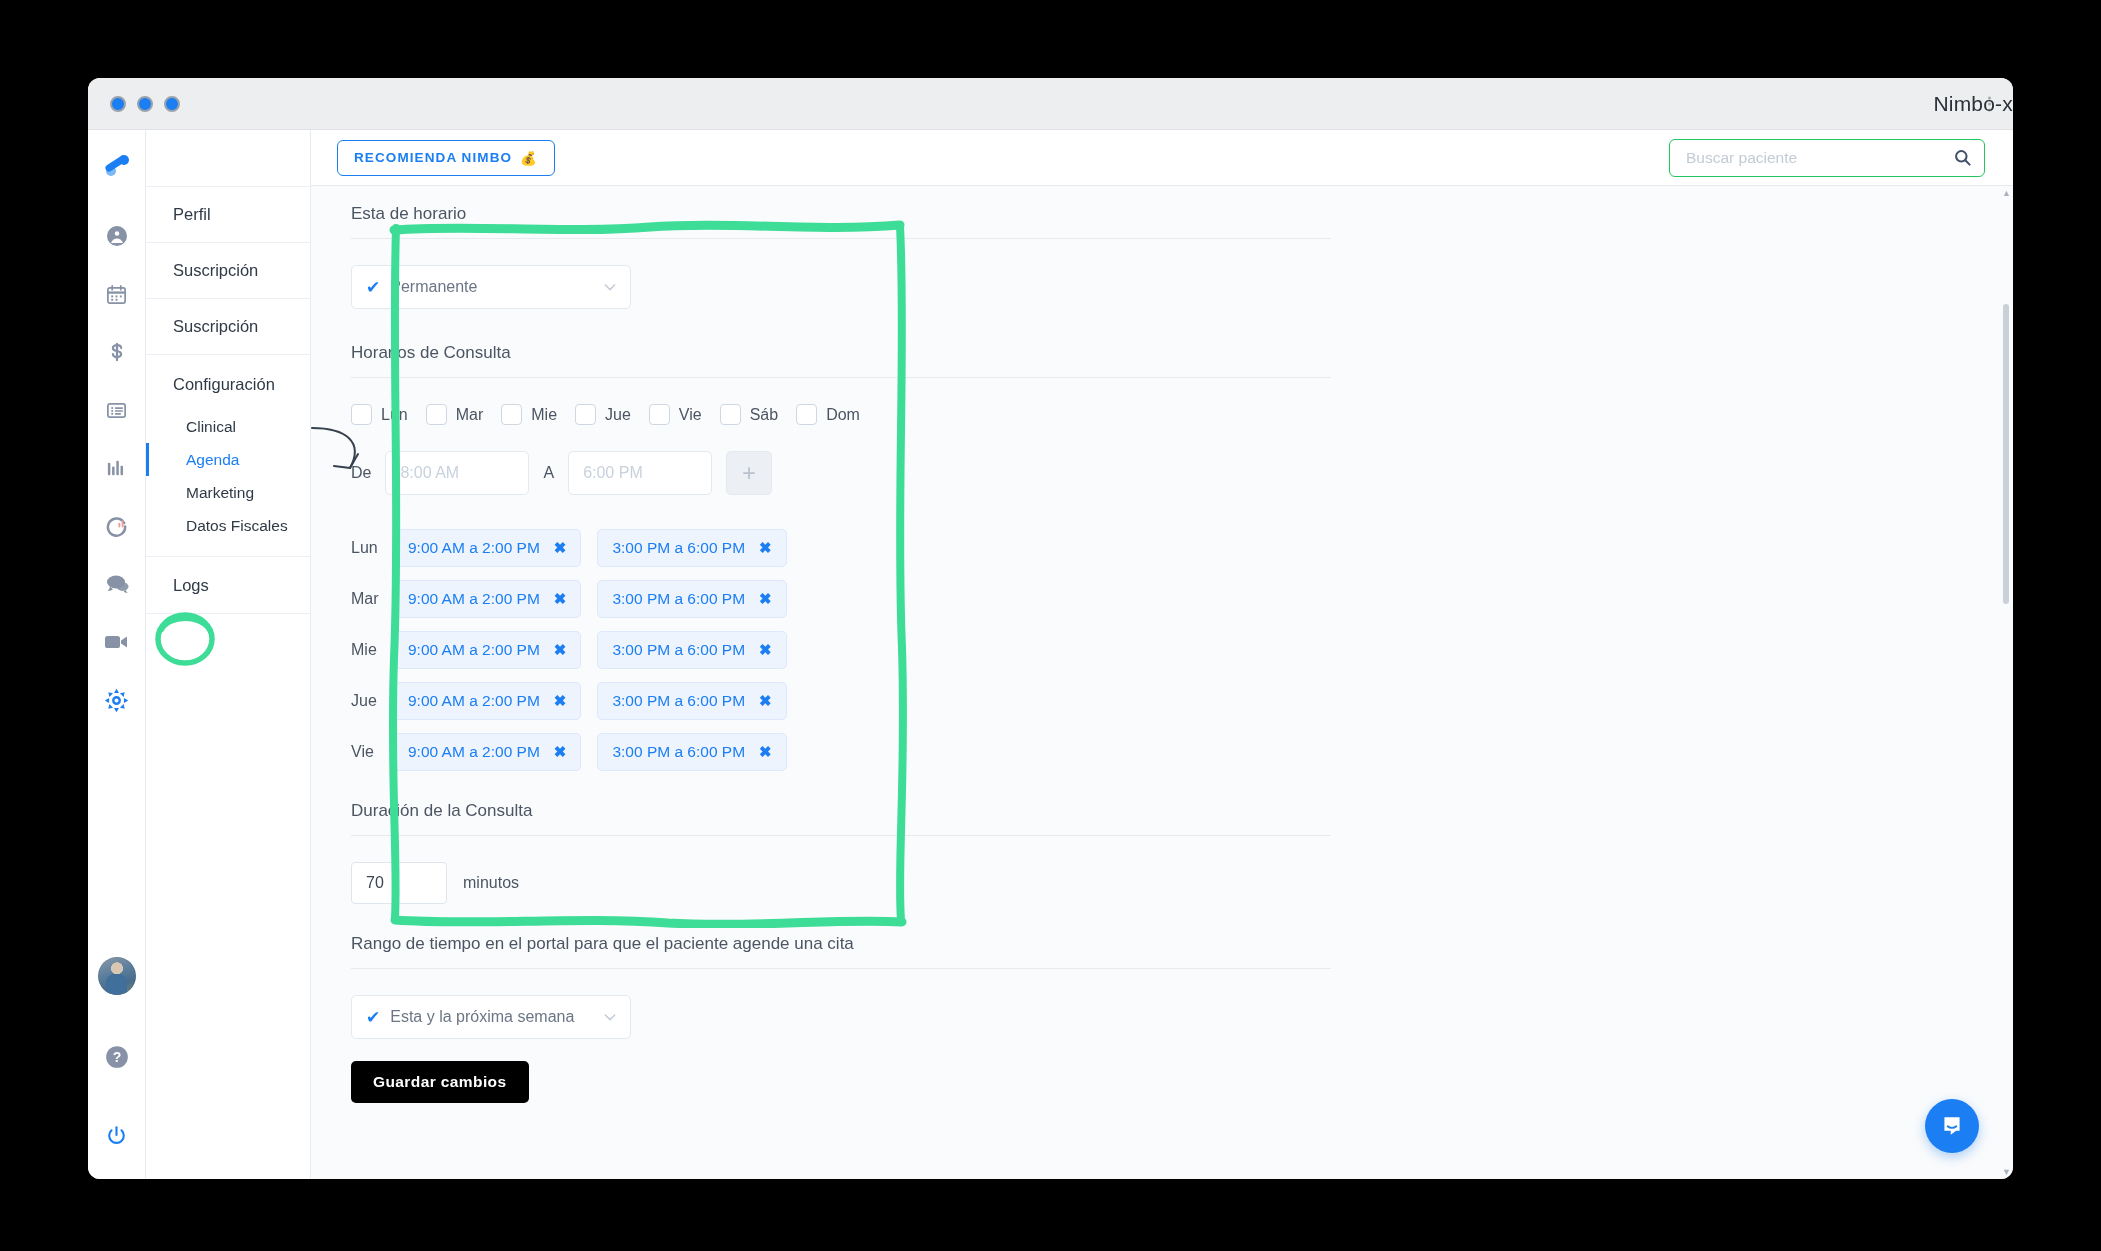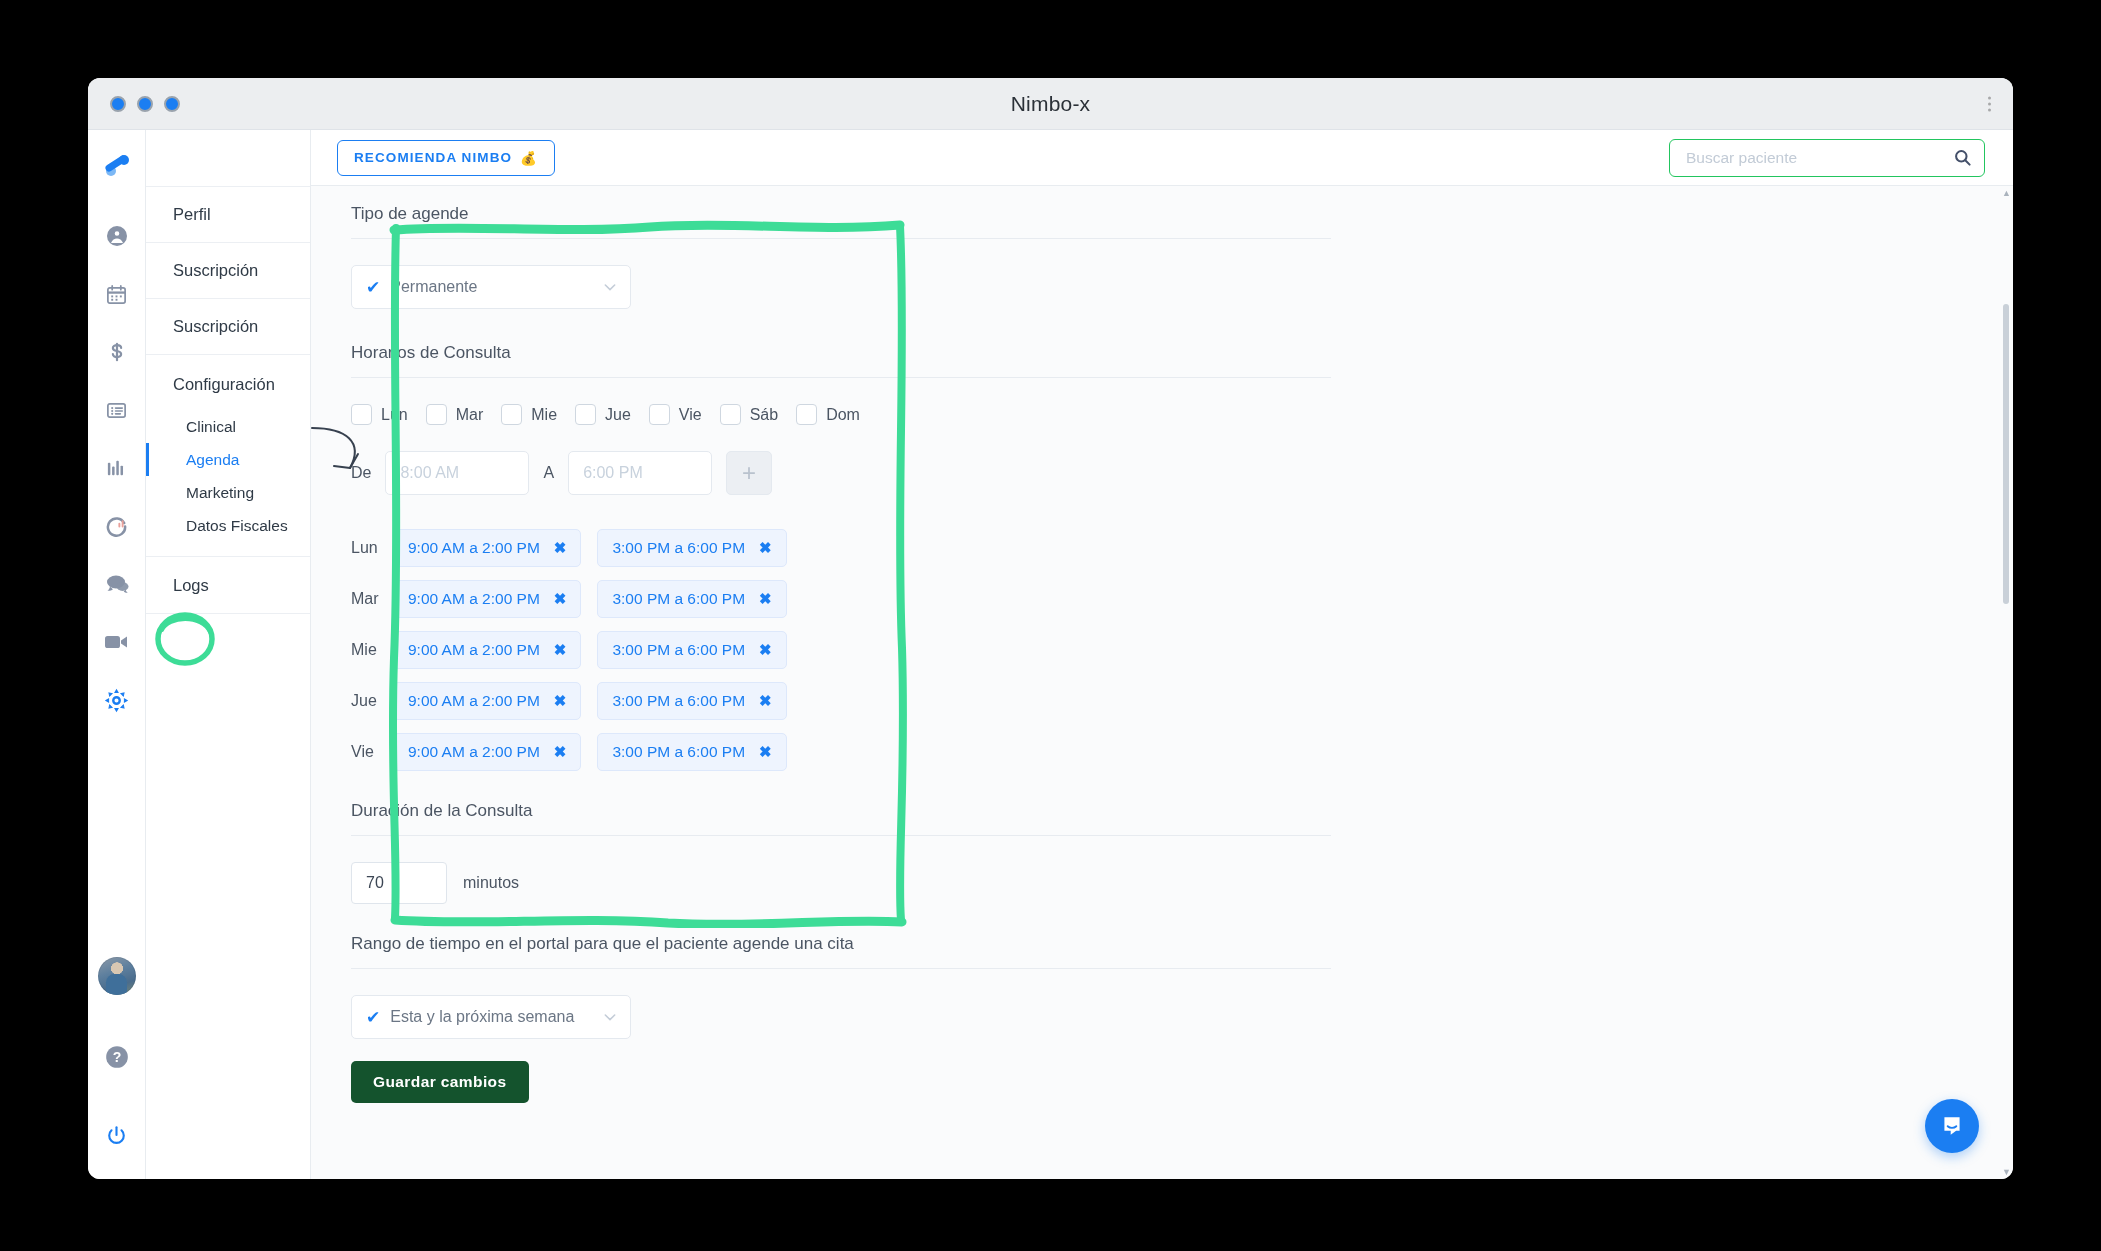--- a/index.html
+++ b/index.html
@@ -24,21 +24,21 @@
     height: 52px;
     background: #eceef0;
     border-bottom: 1px solid #dfe3e8;
     display: flex; align-items: center;
     position: relative;
   }
   .traffic { display: flex; gap: 11px; padding-left: 22px; }
   .dot { width: 16px; height: 16px; border-radius: 50%;
          background: #1b7ef2; border: 2px solid #9aa3ad; }
   .win-title {
-    position: absolute; left: 0; right: 0; text-align: center;
+    position: absolute; left: 0; right: 0; text-align: right;
     font-size: 21px; color: #2b3138; letter-spacing: .2px;
   }
   .win-menu {
     position: absolute; right: 22px; top: 50%; transform: translateY(-50%);
     display: flex; flex-direction: column; gap: 3px; opacity: .45;
   }
   .win-menu i { display: block; width: 3px; height: 3px; border-radius: 50%; background: #555; }
 
   .body-row { display: flex; height: calc(100% - 52px); }
 
@@ -201,21 +201,21 @@
   .dur-row { display: flex; align-items: center; gap: 16px; margin-bottom: 30px; }
   .dur-input {
     width: 96px; height: 42px; border: 1px solid #dfe5ec; border-radius: 4px;
     background: #fff; display: flex; align-items: center; padding: 0 14px;
     font-size: 16px; color: #3c4654;
   }
   .dur-unit { font-size: 16px; color: #4b5563; }
 
   .save-btn {
     margin-top: 22px;
-    background: #14532d; color: #fff; border: 0; border-radius: 5px;
+    background: #000000; color: #fff; border: 0; border-radius: 5px;
     height: 42px; padding: 0 22px;
     font-size: 15.5px; font-weight: 700; letter-spacing: .4px;
     font-family: "Liberation Sans", sans-serif;
   }
 
   
   .vscroll {
     position: absolute; right: 4px; top: 6px; width: 6px; bottom: 6px;
   }
   .vscroll .thumb {
@@ -421,21 +421,21 @@
               <path d="M15.5 15.5L21 21"></path>
             </svg>
           </div>
         </div>
       </div>
 
       <div class="content">
         <div class="form">
 
           
-          <div class="section-title">Tipo de agende</div>
+          <div class="section-title">Esta de horario</div>
           <div class="rule"></div>
           <div class="select">
             <span class="check-blue">✔</span>
             <span class="select-label">Permanente</span>
             <svg class="chev" width="16" height="16" viewBox="0 0 24 24" fill="none" stroke="currentColor" stroke-width="2.4" stroke-linecap="round">
               <path d="M5 9l7 7 7-7"></path>
             </svg>
           </div>
 
           

